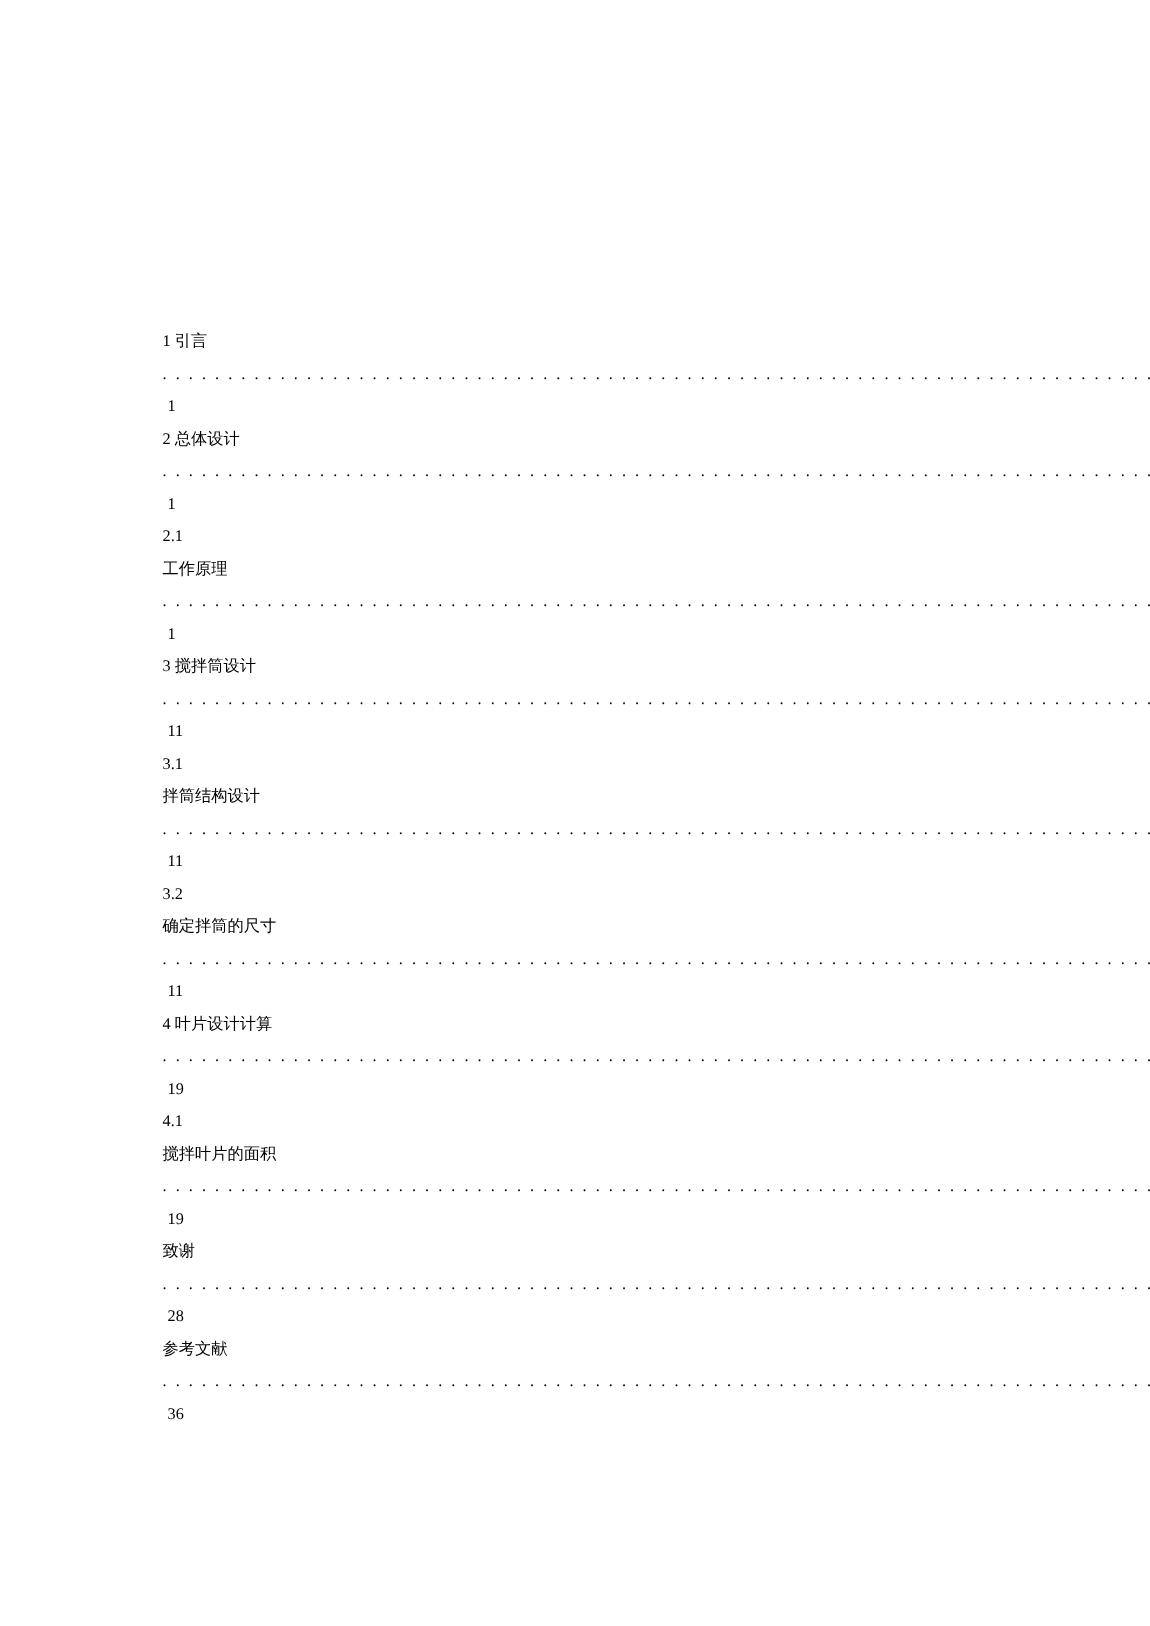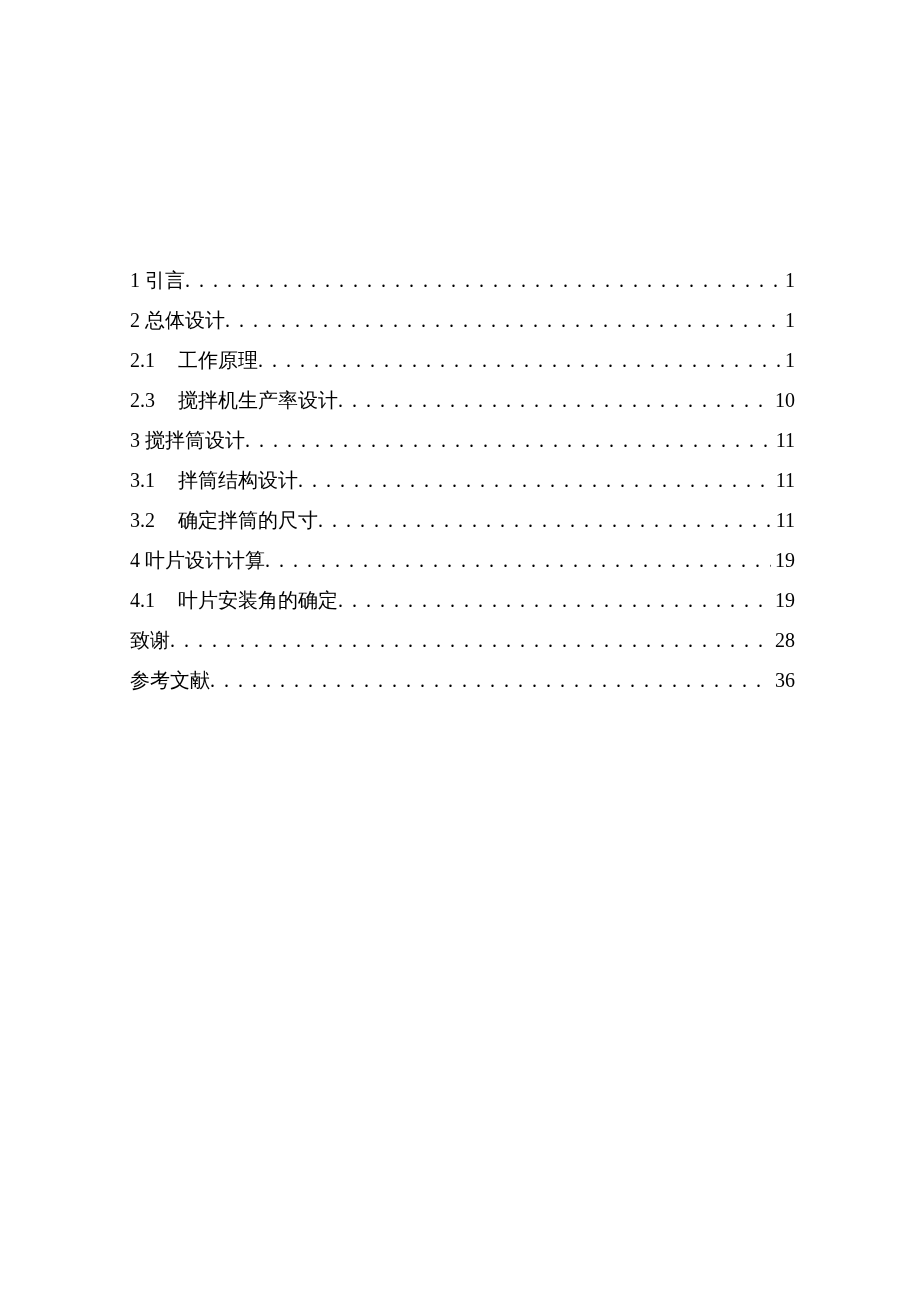--- a/index.html
+++ b/index.html
@@ -7,23 +7,24 @@
       width: 920px;
       height: 1301px;
       background: #ffffff;
       font-family: "SimSun", "宋体", serif;
       padding: 260px 125px 0 130px;
       color: #000;
     }
     .toc-entry {
       display: flex;
       align-items: baseline;
-      font-size: 20px;
+      font-size: 13px;
       line-height: 2;
       white-space: nowrap;
+      flex-direction: column;
     }
     .toc-entry.nested .toc-num {
       min-width: 48px;
       display: inline-block;
       font-family: Liberation Serif, serif;
     }
     .toc-entry .leaders {
       flex: 1;
       overflow: hidden;
       letter-spacing: 2px;
@@ -49,26 +50,20 @@
       <span>2 总体设计</span>
       <span class="leaders"></span>
       <span class="page">1</span>
     </div>
     <div class="toc-entry nested">
       <span class="toc-num">2.1</span>
       <span>工作原理</span>
       <span class="leaders"></span>
       <span class="page">1</span>
     </div>
-    <div class="toc-entry nested">
-      <span class="toc-num">2.3</span>
-      <span>搅拌机生产率设计</span>
-      <span class="leaders"></span>
-      <span class="page">10</span>
-    </div>
     <div class="toc-entry">
       <span>3 搅拌筒设计</span>
       <span class="leaders"></span>
       <span class="page">11</span>
     </div>
     <div class="toc-entry nested">
       <span class="toc-num">3.1</span>
       <span>拌筒结构设计</span>
       <span class="leaders"></span>
       <span class="page">11</span>
@@ -79,21 +74,21 @@
       <span class="leaders"></span>
       <span class="page">11</span>
     </div>
     <div class="toc-entry">
       <span>4 叶片设计计算</span>
       <span class="leaders"></span>
       <span class="page">19</span>
     </div>
     <div class="toc-entry nested">
       <span class="toc-num">4.1</span>
-      <span>叶片安装角的确定</span>
+      <span>搅拌叶片的面积</span>
       <span class="leaders"></span>
       <span class="page">19</span>
     </div>
     <div class="toc-entry">
       <span>致谢</span>
       <span class="leaders"></span>
       <span class="page">28</span>
     </div>
     <div class="toc-entry">
       <span>参考文献</span>

